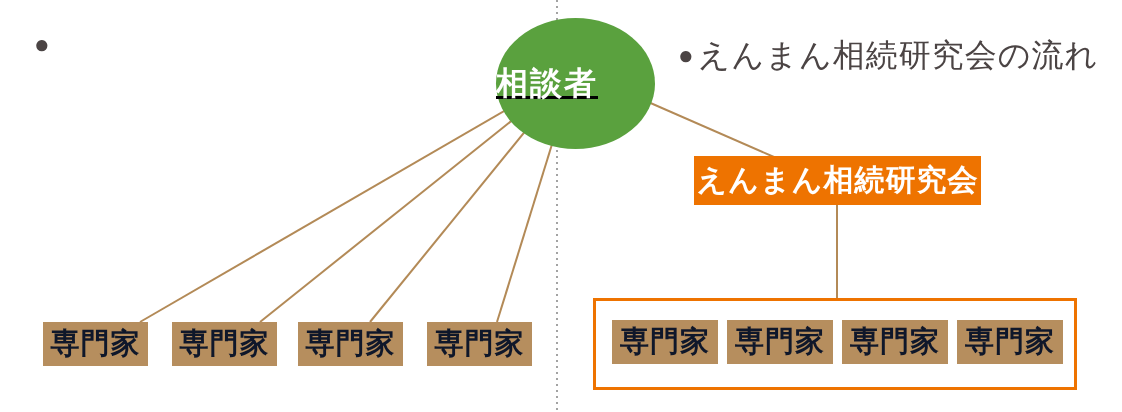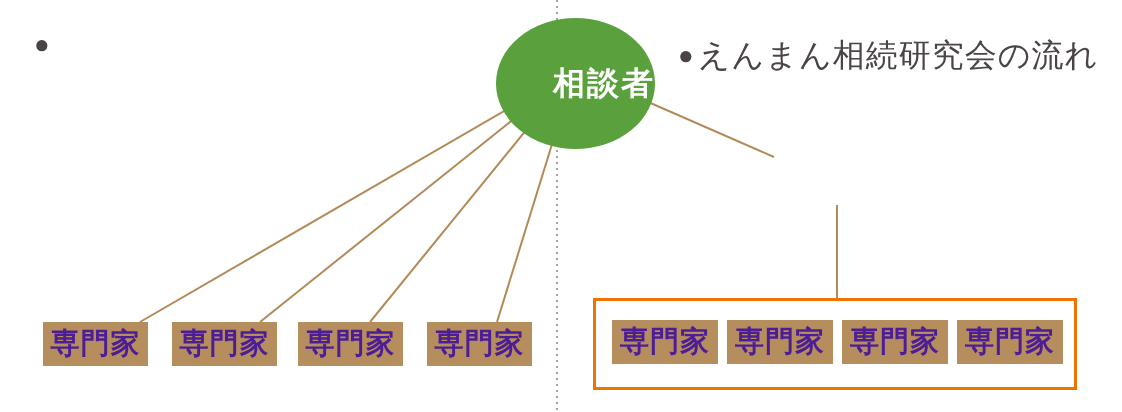--- a/index.html
+++ b/index.html
@@ -18,31 +18,32 @@
     color:#4b4444;font-size:32px;letter-spacing:1px;white-space:nowrap;
   }
   .section-title .bullet{font-size:26px;line-height:1;}
   .title-left{left:34px;top:32px;}
   .title-left .bullet{margin-right:12px;}
   .title-right{left:678px;top:34px;}
   .title-right .bullet{margin-right:3px;}
   .consultant{
     position:absolute;left:496px;top:18px;width:159px;height:131px;
     background:#5aa13e;border-radius:50%;
-    display:flex;align-items:center;justify-content:flex-end;
+    display:flex;align-items:center;justify-content:flex-start;
     z-index:2;
+    text-decoration:underline;
   }
   .consultant span{
     color:#ffffff;font-size:32px;font-weight:bold;letter-spacing:2px;
   }
   .expert{
     position:absolute;width:105px;height:44px;z-index:2;
     background:#b68e5e;
     display:flex;align-items:center;justify-content:center;
-    color:#4c1d95;font-size:29px;font-weight:bold;letter-spacing:1px;
+    color:#0f172a;font-size:29px;font-weight:bold;letter-spacing:1px;
   }
   .expert.r{width:106px;}
   .org-box{
     position:absolute;left:694px;top:156px;width:287px;height:49px;z-index:2;
     background:#ee7300;
     display:flex;align-items:center;justify-content:center;
     color:#ffffff;font-size:30px;font-weight:bold;letter-spacing:1px;
   }
   .group-frame{
     position:absolute;left:593px;top:298px;width:484px;height:92px;z-index:1;
@@ -78,20 +79,21 @@
 
   <div class="consultant">
     <span>相談者</span>
   </div>
 
   <div class="expert" style="left:43px;top:322px;">専門家</div>
   <div class="expert" style="left:172px;top:322px;">専門家</div>
   <div class="expert" style="left:298px;top:322px;">専門家</div>
   <div class="expert" style="left:427px;top:322px;">専門家</div>
 
+  <div class="org-box">えんまん相続研究会</div>
 
   <div class="group-frame"></div>
 
   <div class="expert r" style="left:612px;top:320px;">専門家</div>
   <div class="expert r" style="left:727px;top:320px;">専門家</div>
   <div class="expert r" style="left:842px;top:320px;">専門家</div>
   <div class="expert r" style="left:957px;top:320px;">専門家</div>
 
 </div>
 

